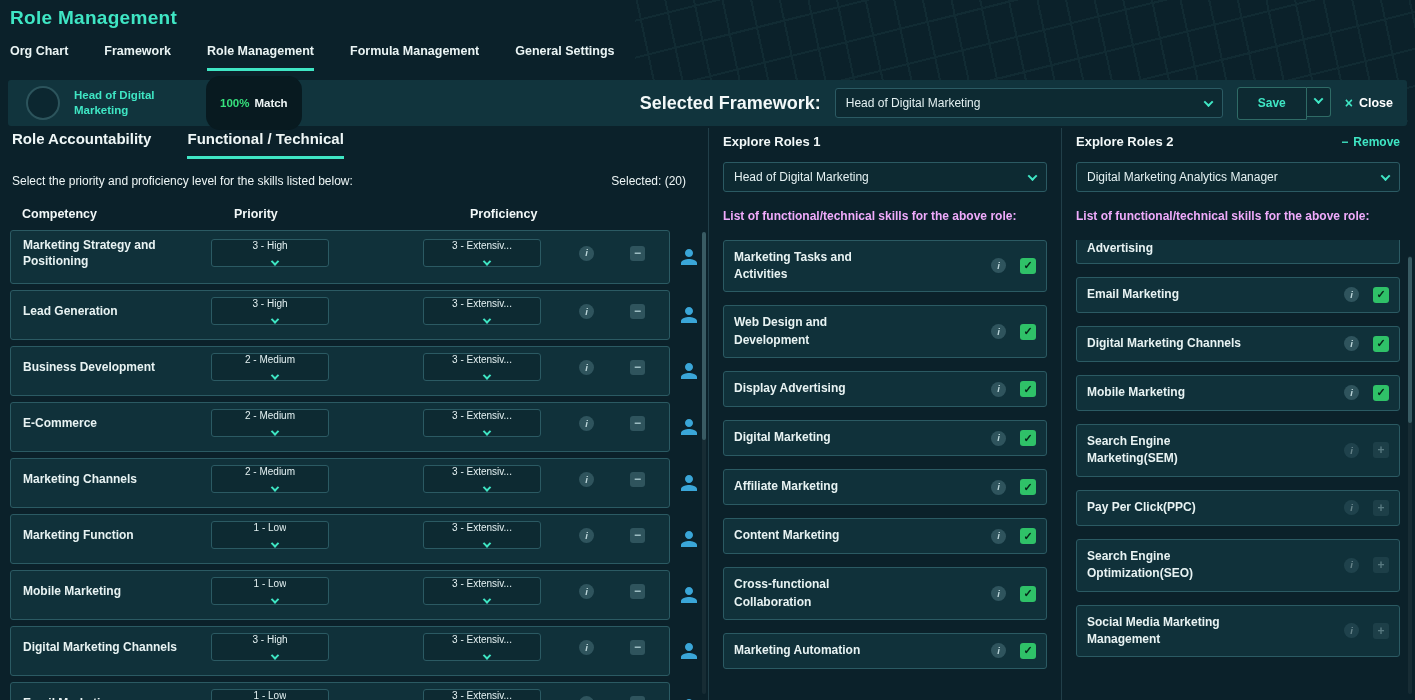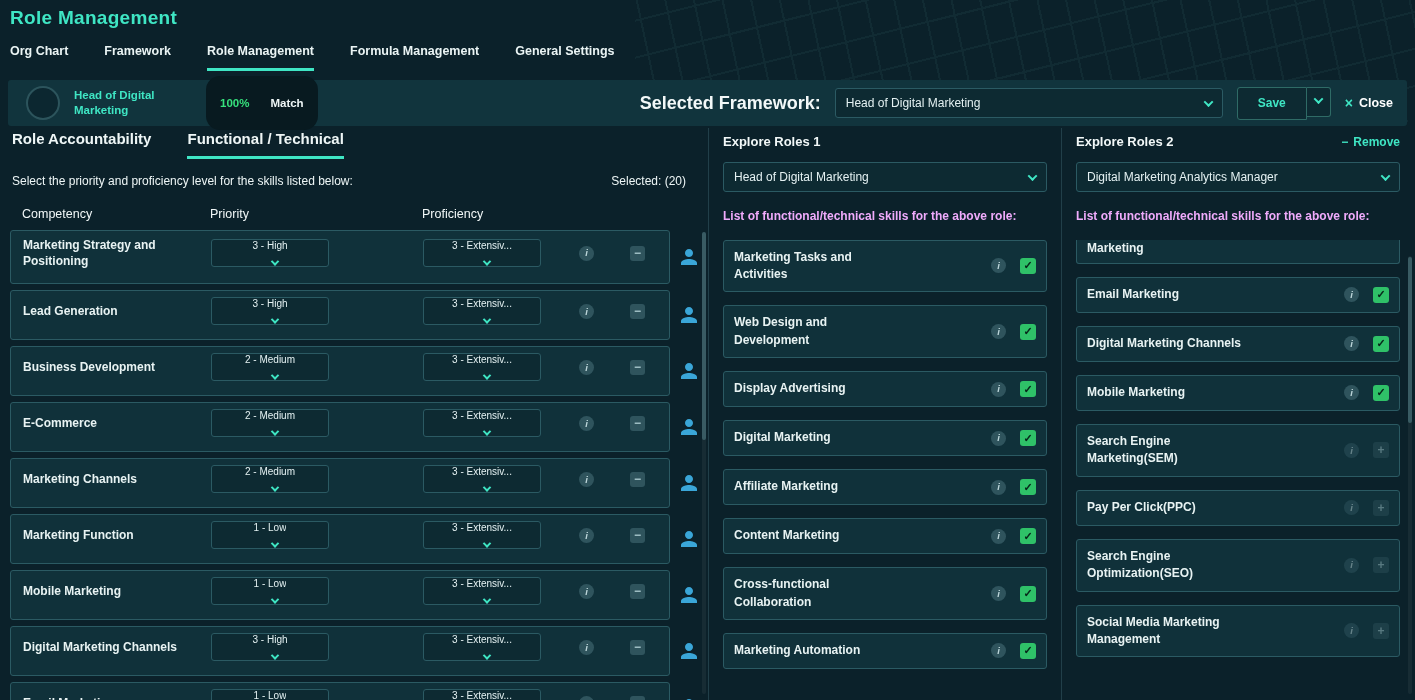--- a/index.html
+++ b/index.html
@@ -23,21 +23,21 @@
   .topnav { display:flex; gap:36px; padding:15px 0 0 10px; position:relative; z-index:2; }
   .nav-tab { font-size:12.5px; font-weight:700; color:#eaf4f4; padding-bottom:10px; cursor:pointer; border-bottom:3px solid transparent; }
   .nav-tab.active { border-bottom-color:#3fe6c4; }
   
   .rolebar {
     margin:9px 8px 0 8px; height:46px; background:#11343d; border-radius:3px;
     display:flex; align-items:center; gap:14px; padding:0 14px; position:relative; z-index:2;
   }
   .avatar { width:34px; height:34px; border-radius:50%; border:2px solid #2c545c; background:#0c2730; flex:none; margin-left:4px; }
   .role-name { color:#3fe6c4; font-size:11.5px; font-weight:700; width:118px; line-height:1.3; }
-  .match-badge { background:#081a20; border-radius:14px; padding:21px 14px; font-size:11.5px; font-weight:700; display:flex; gap:21px; }
+  .match-badge { background:#081a20; border-radius:14px; padding:21px 14px; font-size:11.5px; font-weight:700; display:flex; gap:5px; }
   .match-val { color:#36e17c; }
   .match-word { color:#eef6f6; }
   .spacer { flex:1; }
   .fw-label { font-size:18px; font-weight:700; color:#f2f8f8; white-space:nowrap; }
   .select {
     background:#0d2a32; border:1px solid #2b5a63; border-radius:3px;
     display:flex; align-items:center; justify-content:space-between;
     padding:0 10px; font-size:12px; color:#e4f1f2; height:30px; cursor:pointer; white-space:nowrap;
   }
   .select .txt { overflow:hidden; text-overflow:ellipsis; }
@@ -56,21 +56,21 @@
   .content { position:absolute; top:128px; left:0; right:0; bottom:0; display:flex; }
   .vdivider { width:1px; background:rgba(95,145,155,.28); }
   
   .left-panel { width:708px; padding:2px 8px 0 10px; position:relative; overflow:hidden; }
   .ltabs { display:flex; gap:36px; padding-left:2px; }
   .ltab { font-size:15px; font-weight:700; color:#eef6f6; padding-bottom:9px; cursor:pointer; border-bottom:3px solid transparent; }
   .ltab.active { border-bottom-color:#3fe6c4; }
   .instruction-row { display:flex; justify-content:space-between; margin:15px 2px 0 2px; padding-right:12px;
     font-size:12px; font-weight:400; color:#eef6f6; }
   .theader { display:grid; grid-template-columns:188px 212px 1fr; padding:0 12px; margin:19px 0 9px 0;
-    font-size:12.5px; font-weight:400; color:#f2f8f8; }
+    font-size:12.5px; font-weight:700; color:#f2f8f8;gap:24px; }
   .rows { display:flex; flex-direction:column; gap:6px; }
   .srow { display:flex; align-items:center; gap:8px; }
   .scard { flex:1; display:grid; grid-template-columns:188px 212px 1fr; align-items:center;
     background:#10313a; border:1px solid #2b5a63; border-radius:3px; min-height:44px; padding:6px 10px 14px 12px; }
   .sname { font-size:12px; font-weight:700; color:#e8f3f3; line-height:1.35; max-width:165px; }
   .sel-sm { width:118px; height:28px; font-size:10px;flex-direction:column; }
   .sel-sm .chev { width:6px; height:6px; }
   .cell3 { display:flex; align-items:center; }
   .row-icons { margin-left:auto; display:flex; align-items:center; gap:36px; padding-right:14px; }
   .ic { width:15px; height:15px; display:flex; align-items:center; justify-content:center;
@@ -493,21 +493,21 @@
         </span>
       </div>
       <div class="select rolesel">
         <span class="txt">Digital Marketing Analytics Manager</span>
         <span class="chev"></span>
       </div>
       <div class="ex-label">List of functional/technical skills for the above role:</div>
       <div class="cards">
 
         <div class="card partial">
-          <span class="cname">Marketing</span>
+          <span class="cname">Advertising</span>
         </div>
         <div class="card">
           <span class="cname">Email Marketing</span>
           <span class="card-icons">
               <span class="ic info">i</span>
               <span class="ic check">✓</span>
             </span>
         </div>
         <div class="card">
           <span class="cname">Digital Marketing Channels</span>

